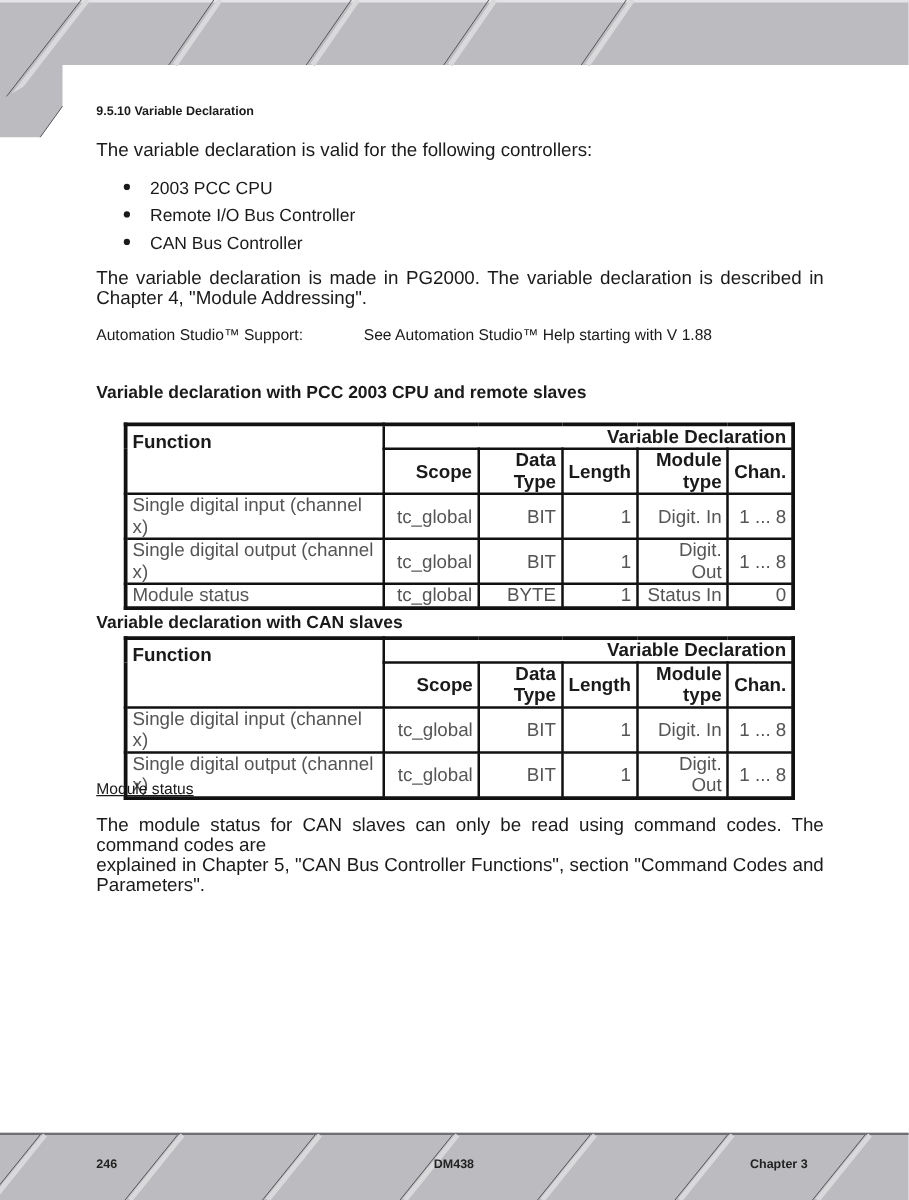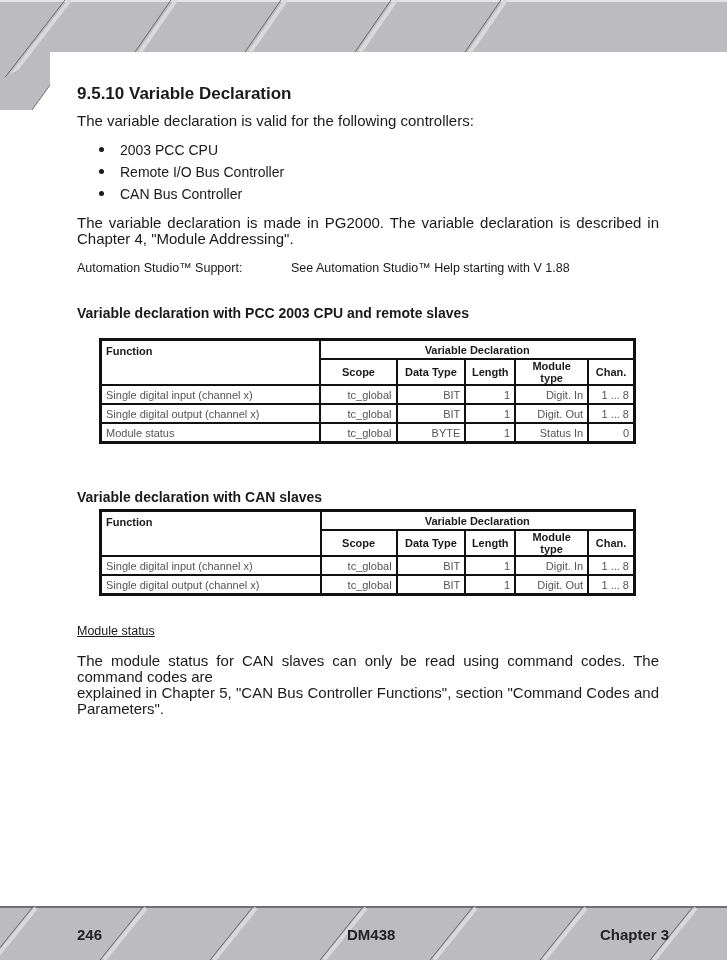--- a/index.html
+++ b/index.html
@@ -10,21 +10,21 @@
     color: #1a1a1a;
   }
   .band { position: absolute; left: 0; width: 727px; }
   .band svg { display: block; }
   #header-band { top: 0; height: 110px; }
   #footer-band { top: 906px; height: 54px; }
 
   .content { position: absolute; left: 77px; top: 0; width: 582px; }
   .h-section {
     position: absolute; top: 84px; left: 0;
-    font-weight: bold; font-size: 17px; margin: 0;
+    font-weight: bold; font-size: 10px; margin: 0;
   }
   .p { position: absolute; left: 0; font-size: 15px; line-height: 16px; margin: 0; width: 582px; }
   .p-intro { top: 113px; }
   .bullets { position: absolute; left: 0; top: 142px; margin: 0; padding: 0; list-style: none; font-size: 14px; }
   .bullets li { height: 22px; line-height: 16px; position: relative; padding-left: 43px; }
   .bullets li .dot {
     position: absolute; left: 22px; top: 5px; width: 5px; height: 5px;
     border-radius: 50%; background: #1a1a1a;
   }
   .p-made { top: 215px; text-align: justify; }
@@ -32,42 +32,42 @@
   .support .label { position: absolute; left: 0; white-space: nowrap; }
   .support .value { position: absolute; left: 214px; white-space: nowrap; }
 
   .h-sub { position: absolute; left: 0; font-weight: bold; font-size: 14px; margin: 0; }
   .h-sub-1 { top: 305px; }
   .h-sub-2 { top: 477px; margin-top: 12px; }
 
   table.vd {
     position: absolute; left: 22px; width: 537px;
     border-collapse: collapse; border: 3px solid #111;
-    font-size: 11px;
+    font-size: 15px;
   }
   table.vd td, table.vd th {
     border: 2px solid #111; padding: 0 4px; height: 17px;
   }
-  table.vd th { font-weight: bold; text-align: center; }
+  table.vd th { font-weight: bold; text-align: right; }
   table.vd th.fn { text-align: left; vertical-align: top; padding-top: 4px; width: 216px; }
   table.vd td { color: #555; text-align: right; }
   table.vd td.fn { text-align: left; }
   table.vd .c-scope { width: 67px; }
   table.vd .c-dtype { width: 60px; }
   table.vd .c-len { width: 40px; }
   table.vd .c-mod { width: 64px; }
   table.vd .c-chan { width: 36px; }
   #table-pcc { top: 338px; }
   #table-can { top: 509px; }
 
   .u-heading { position: absolute; left: 0; top: 624px; font-size: 12.5px; text-decoration: underline; }
   .p-status { top: 653px; text-align: justify; }
   .p-status span { display: block; }
 
-  .footer-text { position: absolute; top: 926px; font-weight: bold; font-size: 15px; color: #222; }
+  .footer-text { position: absolute; top: 926px; font-weight: bold; font-size: 10px; color: #222; }
   .f-page { left: 77px; }
   .f-doc { left: 347px; }
   .f-chapter { left: 600px; }
 </style>
 </head>
 <body>
 
 <div class="band" id="header-band">
   <svg width="727" height="110" viewBox="0 0 727 110">
     <polygon points="0,0 727,0 727,52 50,52 0,110" fill="#bcbcc0"></polygon>

